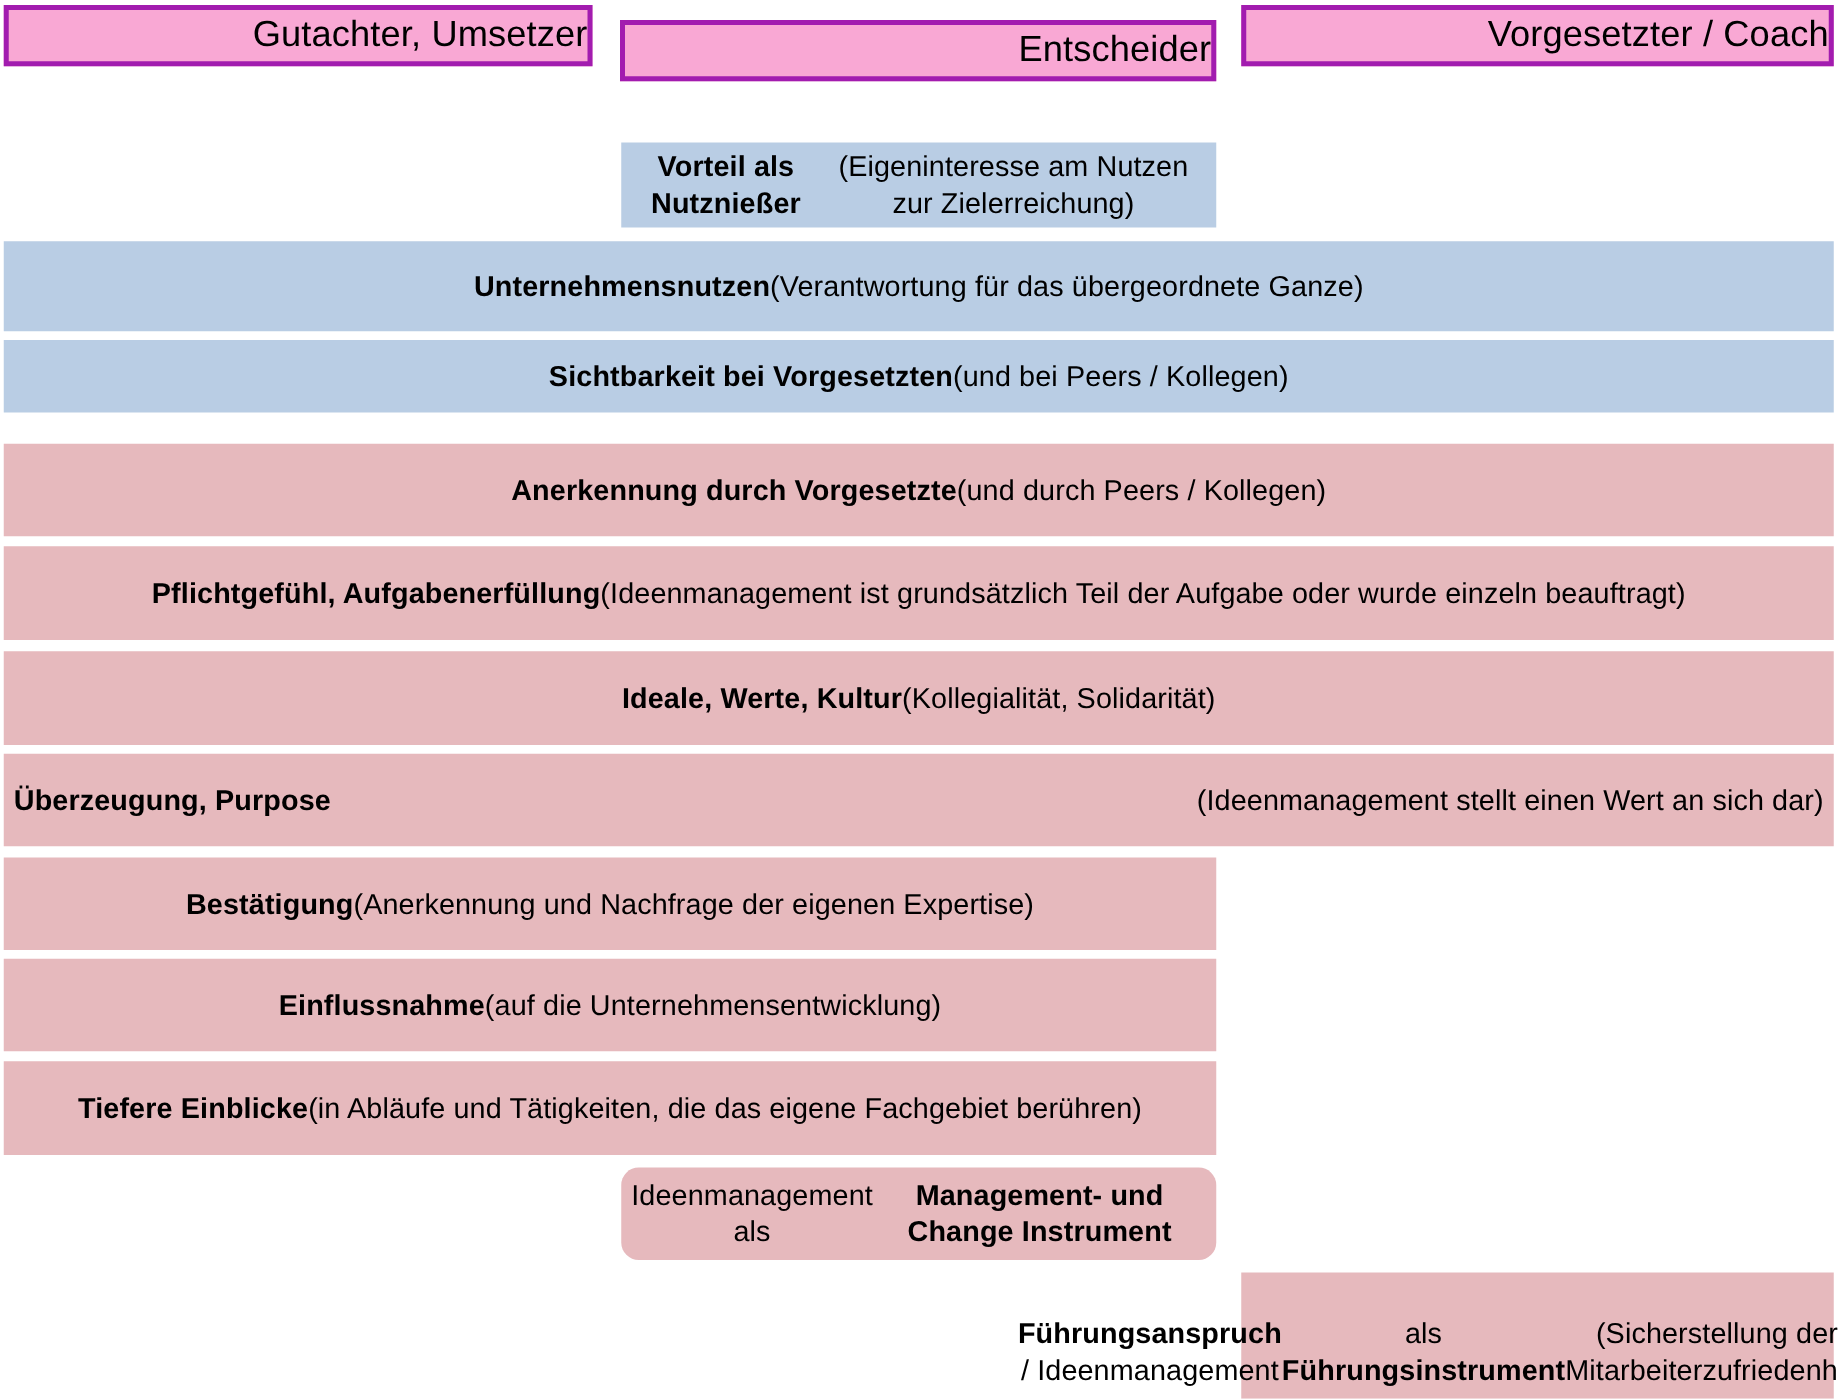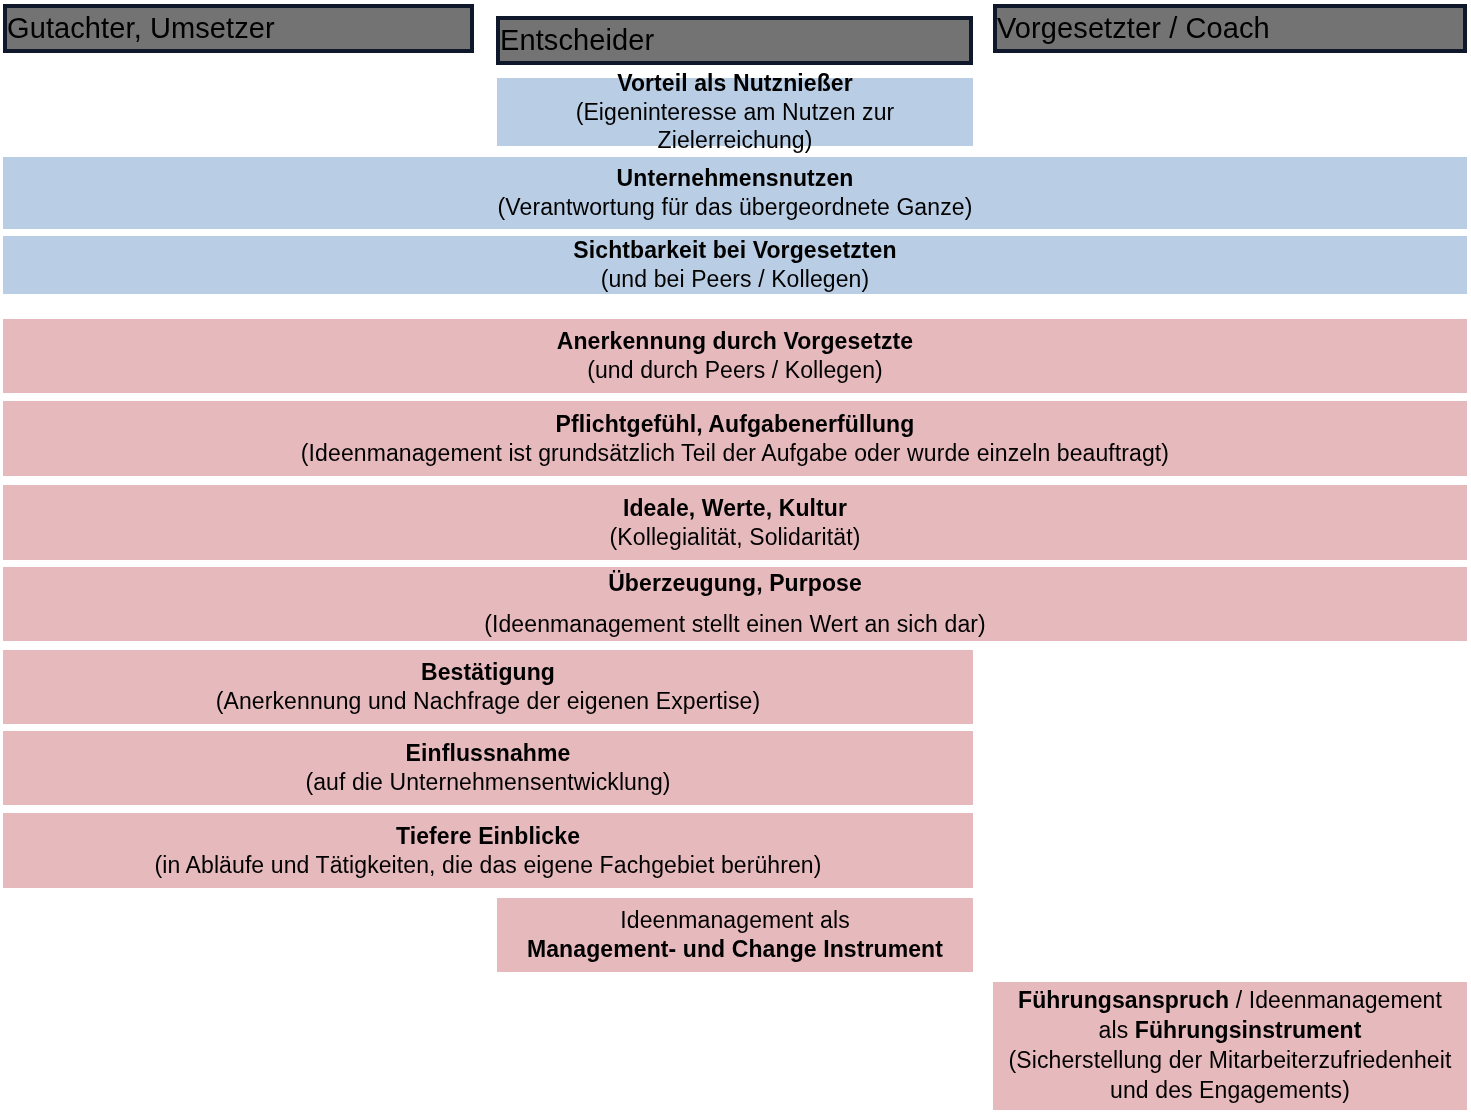--- a/index.html
+++ b/index.html
@@ -16,43 +16,43 @@
     position: relative;
     width: 1471px;
     height: 1119px;
     background: #ffffff;
     overflow: hidden;
   }
   
   .col-header {
     position: absolute;
     box-sizing: border-box;
-    background: #737373;
-    border: 4px solid #0f172a;
+    background: #f9a8d4;
+    border: 4px solid #a21caf;
     display: flex;
     align-items: center;
-    justify-content: flex-start;
+    justify-content: flex-end;
     text-align: center;
   }
   .col-header .label {
     font-size: 29px;
     line-height: 1.1;
     font-weight: 400;
     letter-spacing: 0.1px;
   }
   
   .bar {
     position: absolute;
     box-sizing: border-box;
     display: flex;
-    flex-direction: column;
     align-items: center;
     justify-content: center;
     text-align: center;
     padding: 2px 8px;
+    margin-top: 36px;
   }
   .bar.blue  { background: #b9cde4; }
   .bar.pink  { background: #e6b9bd; }
   .bar .title {
     font-weight: 700;
     font-size: 23px;
     line-height: 1.26;
     letter-spacing: 0.1px;
   }
   .bar .subtitle {
@@ -129,21 +129,21 @@
   <div class="bar pink" style="left:3px; top:731px; width:970px; height:74px;">
     <div class="title">Einflussnahme</div>
     <div class="subtitle">(auf die Unternehmensentwicklung)</div>
   </div>
 
   <div class="bar pink" style="left:3px; top:813px; width:970px; height:75px;">
     <div class="title">Tiefere Einblicke</div>
     <div class="subtitle">(in Abläufe und Tätigkeiten, die das eigene Fachgebiet berühren)</div>
   </div>
 
-  <div class="bar pink" style="left:497px; top:898px; width:476px; height:74px;">
+  <div class="bar pink" style="left:497px; top:898px; width:476px; height:74px;border-radius:14px;">
     <div class="subtitle">Ideenmanagement  als</div>
     <div class="title">Management- und Change Instrument</div>
   </div>
 
   <div class="bar pink tight" style="left:993px; top:982px; width:474px; height:128px;">
     <div class="line"><b>Führungsanspruch</b><span> / Ideenmanagement</span></div>
     <div class="line"><span>als </span><b>Führungsinstrument</b></div>
     <div class="line">(Sicherstellung  der Mitarbeiterzufriedenheit</div>
     <div class="line">und des Engagements)</div>
   </div>

